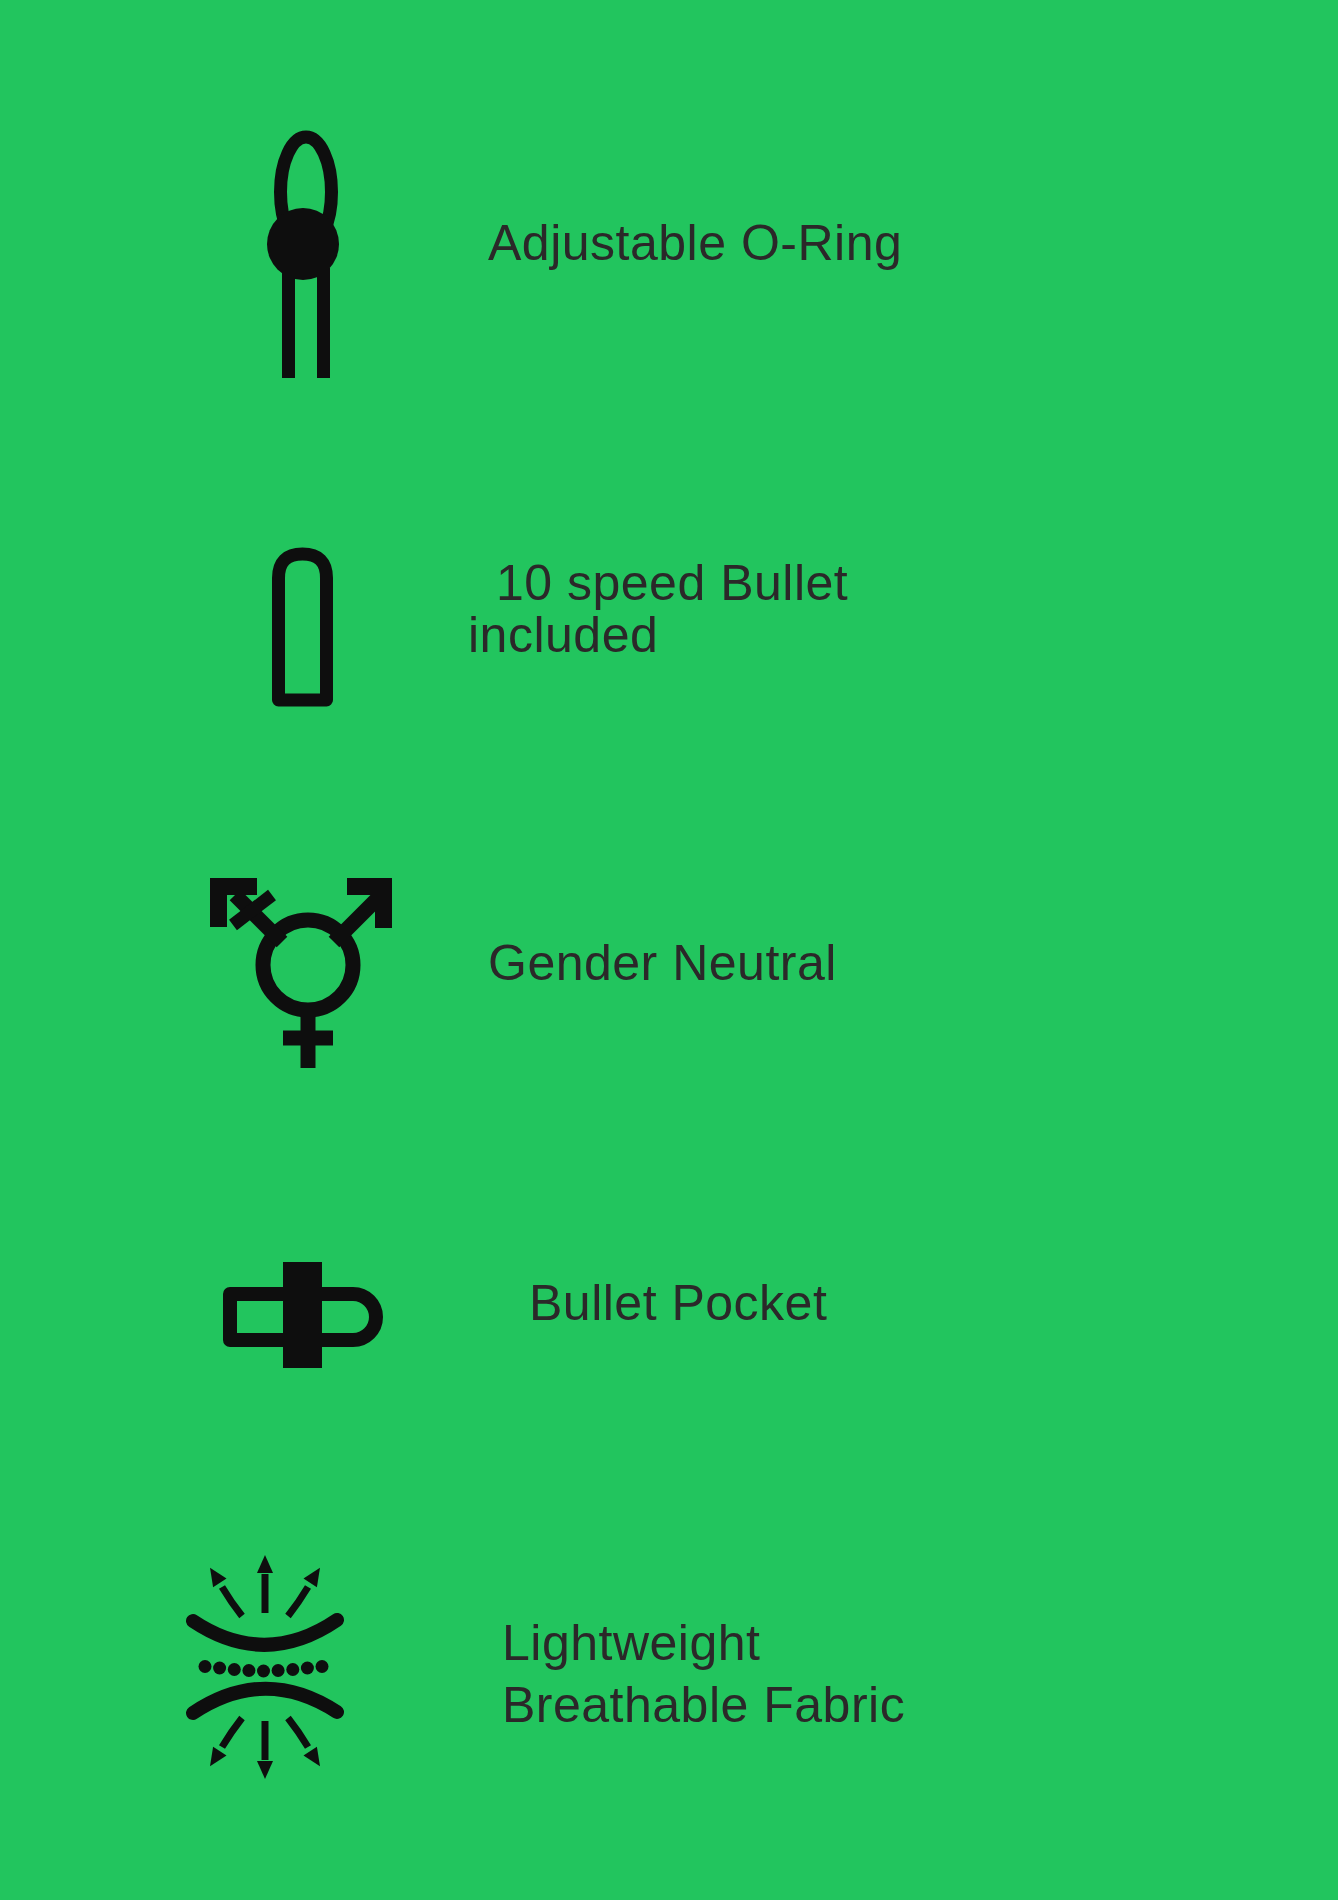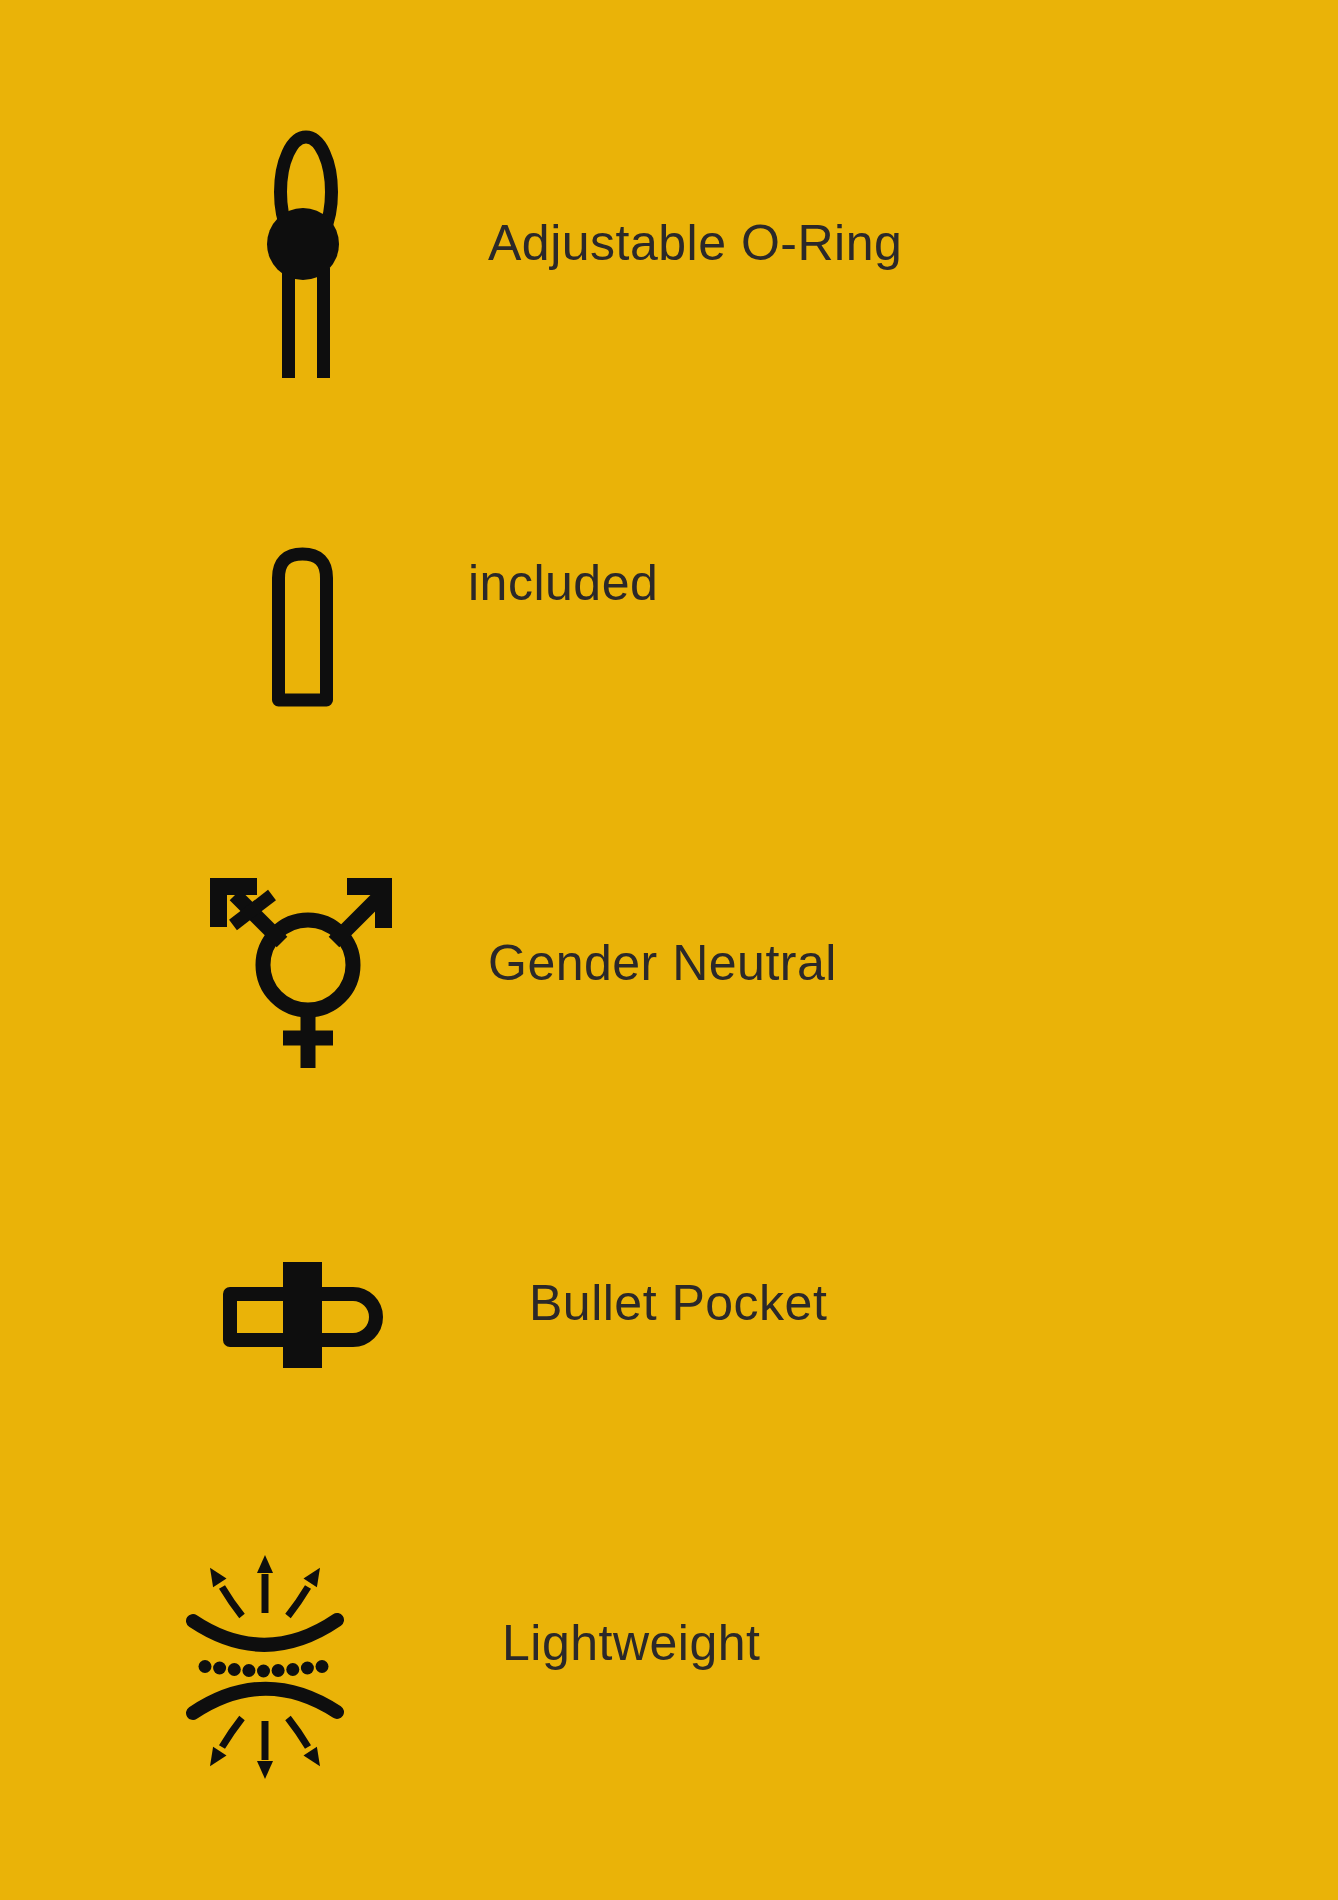--- a/index.html
+++ b/index.html
@@ -1,20 +1,20 @@
 <!DOCTYPE html>
 <html><head>
 <meta charset="utf-8">
 <style>
   html,body{margin:0;padding:0;background:#ffffff;}
   .canvas{
     position:relative;
     width:1338px;
     height:1900px;
-    background:#eab308;
+    background:#22c55e;
     font-family:"Liberation Sans", sans-serif;
     overflow:hidden;
   }
   .icon-box{position:absolute;}
   .icon-box svg{display:block;}
   .feature-text{
     position:absolute;
     left:488px;
     color:#2b2829;
     font-size:50px;
@@ -48,20 +48,21 @@
   <div class="feature-text" id="text-oring">
     <span class="line line-0">Adjustable O-Ring</span>
   </div>
 
   <div class="icon-box" style="left:265px;top:540px;">
     <svg width="80" height="175" viewBox="0 0 80 175">
       <path class="ic" stroke-width="13" stroke-linejoin="round" d="M 13.5 160 L 13.5 38 Q 13.5 14 37.5 14 Q 61.5 14 61.5 38 L 61.5 160 Z"></path>
     </svg>
   </div>
   <div class="feature-text" id="text-bullet">
+    <span class="line line-0">10 speed Bullet</span>
     <span class="line line-1">included</span>
   </div>
 
   <div class="icon-box" style="left:200px;top:868px;">
     <svg width="200" height="210" viewBox="0 0 200 210">
       <circle class="ic" cx="108" cy="97" r="45" stroke-width="15"></circle>
       <path class="ic" stroke-width="15" d="M 108 140 L 108 200"></path>
       <path class="ic" stroke-width="15" d="M 83 170 L 133 170"></path>
       <path class="ic" stroke-width="15" d="M 134 74 L 181 27"></path>
       <path class="ic-fill" d="M 147 10 H 192 V 60 H 175 V 27 H 147 Z"></path>
@@ -111,15 +112,16 @@
       <path class="ic" stroke-width="7" d="M 80 171 V 210"></path>
       <path class="ic-fill" d="M 0 -11 L 8 7 L -8 7 Z" transform="translate(80,218) rotate(180)"></path>
       <path class="ic" stroke-width="7" d="M 57 168 Q 46 182 37 197"></path>
       <path class="ic-fill" d="M 0 -11 L 8 7 L -8 7 Z" transform="translate(31,207) rotate(213)"></path>
       <path class="ic" stroke-width="7" d="M 103 168 Q 114 182 123 197"></path>
       <path class="ic-fill" d="M 0 -11 L 8 7 L -8 7 Z" transform="translate(129,207) rotate(147)"></path>
     </svg>
   </div>
   <div class="feature-text" id="text-fabric">
     <span class="line line-0">Lightweight</span>
+    <span class="line line-1">Breathable Fabric</span>
   </div>
 
 </div>
 
 </body></html>

